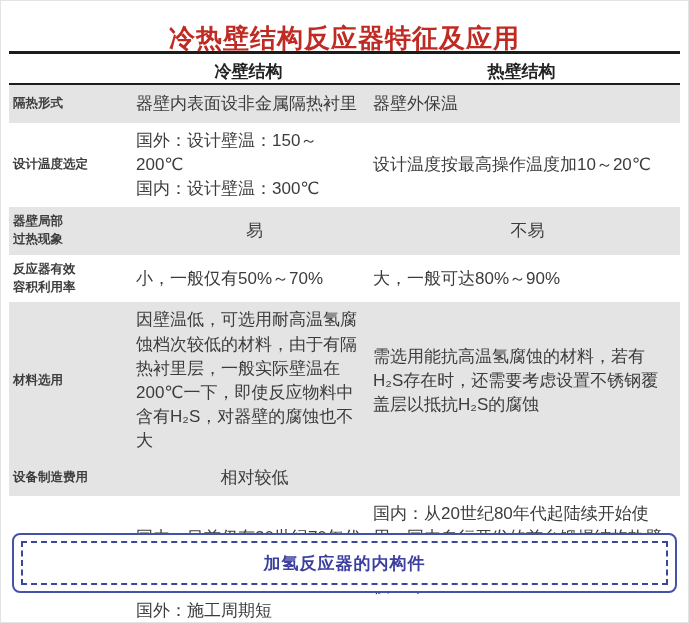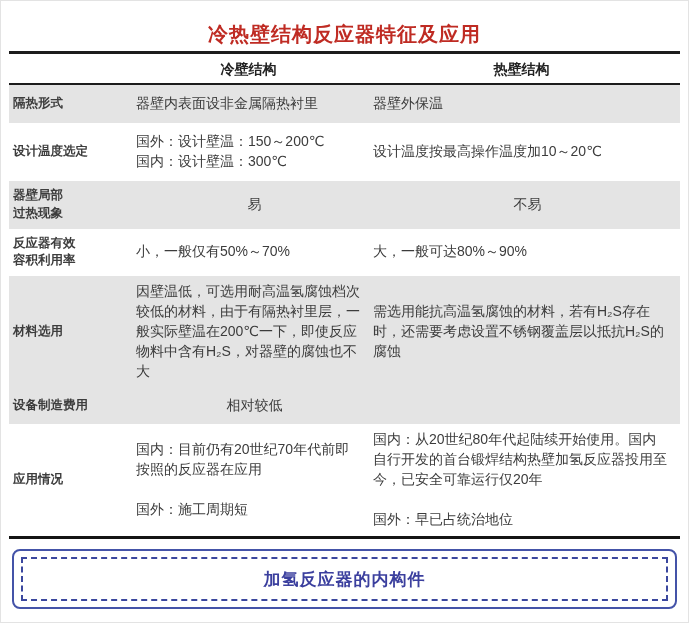--- a/index.html
+++ b/index.html
@@ -7,21 +7,21 @@
   body {
     width: 689px; height: 623px;
     font-family: "Liberation Sans", "DejaVu Sans", sans-serif;
     color: #3c3c3c;
     position: relative;
     border: 1px solid #e3e3e3;
     overflow: hidden;
   }
   .page-title {
     text-align: center;
-    font-size: 20px;
+    font-size: 26px;
     font-weight: 700;
     color: #bf2b23;
     letter-spacing: 1px;
     padding-top: 20px;
     height: 50px;
   }
   .table {
     margin: 0 8px;
     border-top: 3px solid #1c1c1c;
     border-bottom: 3px solid #141414;
@@ -35,21 +35,21 @@
     height: 31px;
     border-bottom: 2px solid #1c1c1c;
     font-weight: 700;
     font-size: 15px;
     color: #222222;
   }
   .thead .cell { text-align: center; }
   .shaded { background: #e4e4e4; }
   .cell {
     white-space: pre-line;
-    font-size: 14px;
+    font-size: 17px;
     line-height: 1.42;
     padding: 6px 12px 6px 0;
   }
   .cell.label {
     text-align: left;
     font-size: 12.5px;
     font-weight: 700;
     color: #3d3d3d;
     padding: 6px 4px;
   }
@@ -59,21 +59,21 @@
   .r2 { min-height: 58px; }
   .r3 { min-height: 36px; }
   .r4 { min-height: 38px; }
   .r5 { min-height: 85px; }
   .r6 { min-height: 38px; }
   .r7 { min-height: 37px; }
   .r8 { min-height: 92px; }
   .footer-box {
     position: absolute;
     left: 11px; right: 11px;
-    top: 548px;
+    top: 532px;
     height: 60px;
     border: 2px solid #4453a8;
     border-radius: 8px;
     padding: 6px 7px;
     background: #ffffff;
   }
   .footer-box-inner {
     width: 100%; height: 100%;
     border: 2px dashed #3b479e;
     display: flex;

